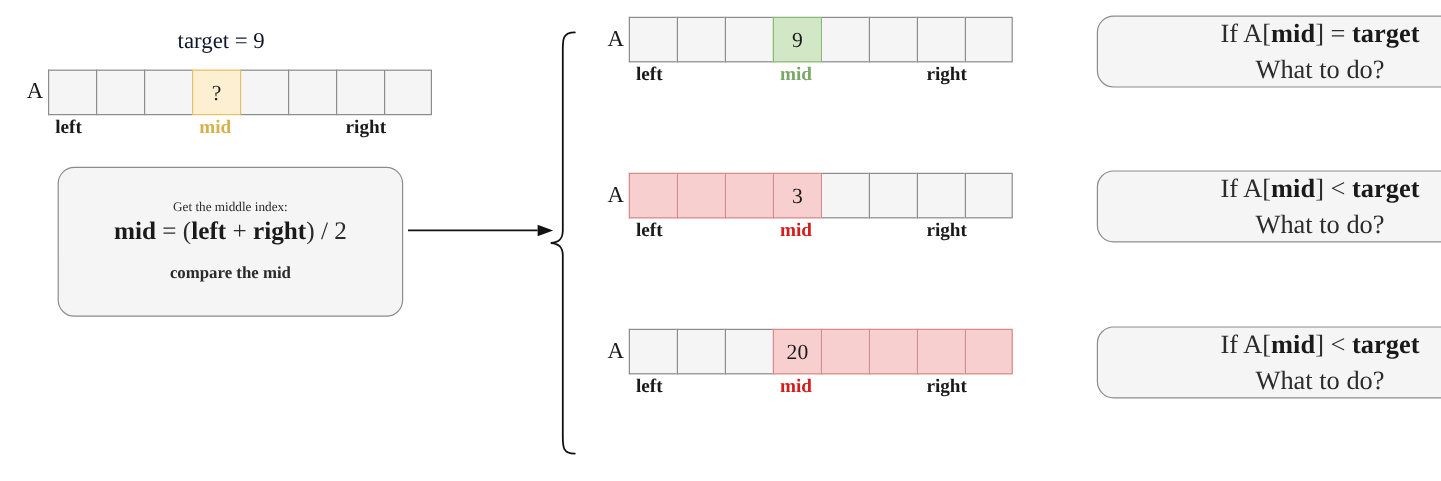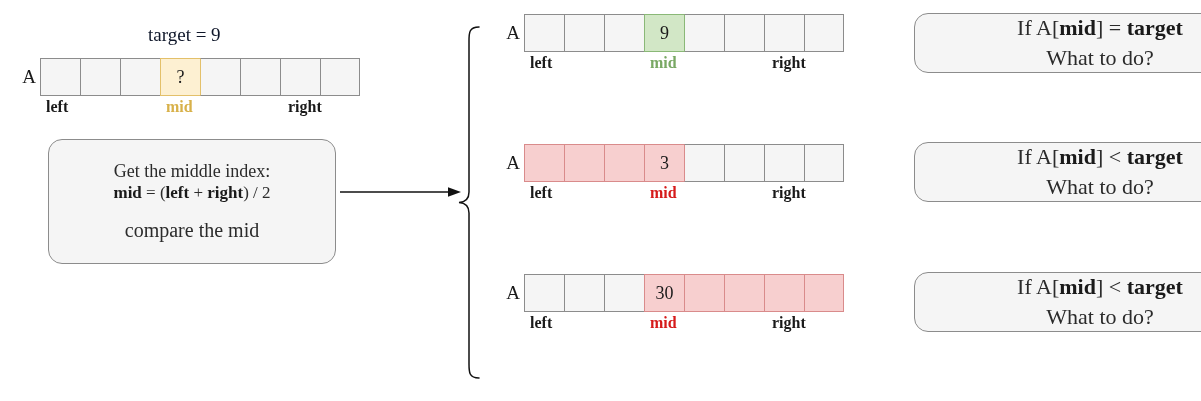--- a/index.html
+++ b/index.html
@@ -54,24 +54,24 @@
   .rbox{
     position:absolute;box-sizing:border-box;
     background:#f5f5f5;border:1px solid #8c8c8c;border-radius:14px;
     display:flex;flex-direction:column;align-items:center;justify-content:center;
     text-align:center;color:#2b2b2b;
   }
   .rbox .ln{white-space:nowrap;}
   .rbox b{font-weight:bold;color:#1a1a1a;}
 
   #formula-box{left:48px;top:139px;width:288px;height:125px;font-size:16.5px;}
-  #formula-box .ln1{font-size:18px;margin-bottom:1px;}
-  #formula-box .ln2{font-size:17px;}
+  #formula-box .ln1{font-size:11px;margin-bottom:1px;}
+  #formula-box .ln2{font-size:21px;}
   #formula-box .gap{height:16px;}
-  #formula-box .ln3{font-size:20px;}
+  #formula-box .ln3{font-size:14px;font-weight:bold;}
   #formula-box .ln4{font-size:16.5px;}
 
   .qbox{left:870px;width:372px;height:60px;font-size:22px;line-height:1.35;margin-left:44px;}
   #q-box-0{top:13px;}
   #q-box-1{top:142px;}
   #q-box-2{top:272px;}
 
   
   #flow-arrow{position:absolute;left:340px;top:185px;width:122px;height:14px;}
 
@@ -158,21 +158,21 @@
       <span class="tick t-right c-black">right</span>
     </div>
   </div>
 
   <div class="arr-wrap branch-array" id="branch-array-2" style="left:498px;top:274px;">
     <div class="arr-label">A</div>
     <div class="arr-cells">
         <div class="cell"></div>
         <div class="cell"></div>
         <div class="cell"></div>
-        <div class="cell fill-pink">30</div>
+        <div class="cell fill-pink">20</div>
         <div class="cell fill-pink"></div>
         <div class="cell fill-pink"></div>
         <div class="cell fill-pink"></div>
         <div class="cell fill-pink"></div>
       </div>
     <div class="arr-ticks">
       <span class="tick t-left c-black">left</span>
       <span class="tick t-mid c-red">mid</span>
       <span class="tick t-right c-black">right</span>
     </div>

